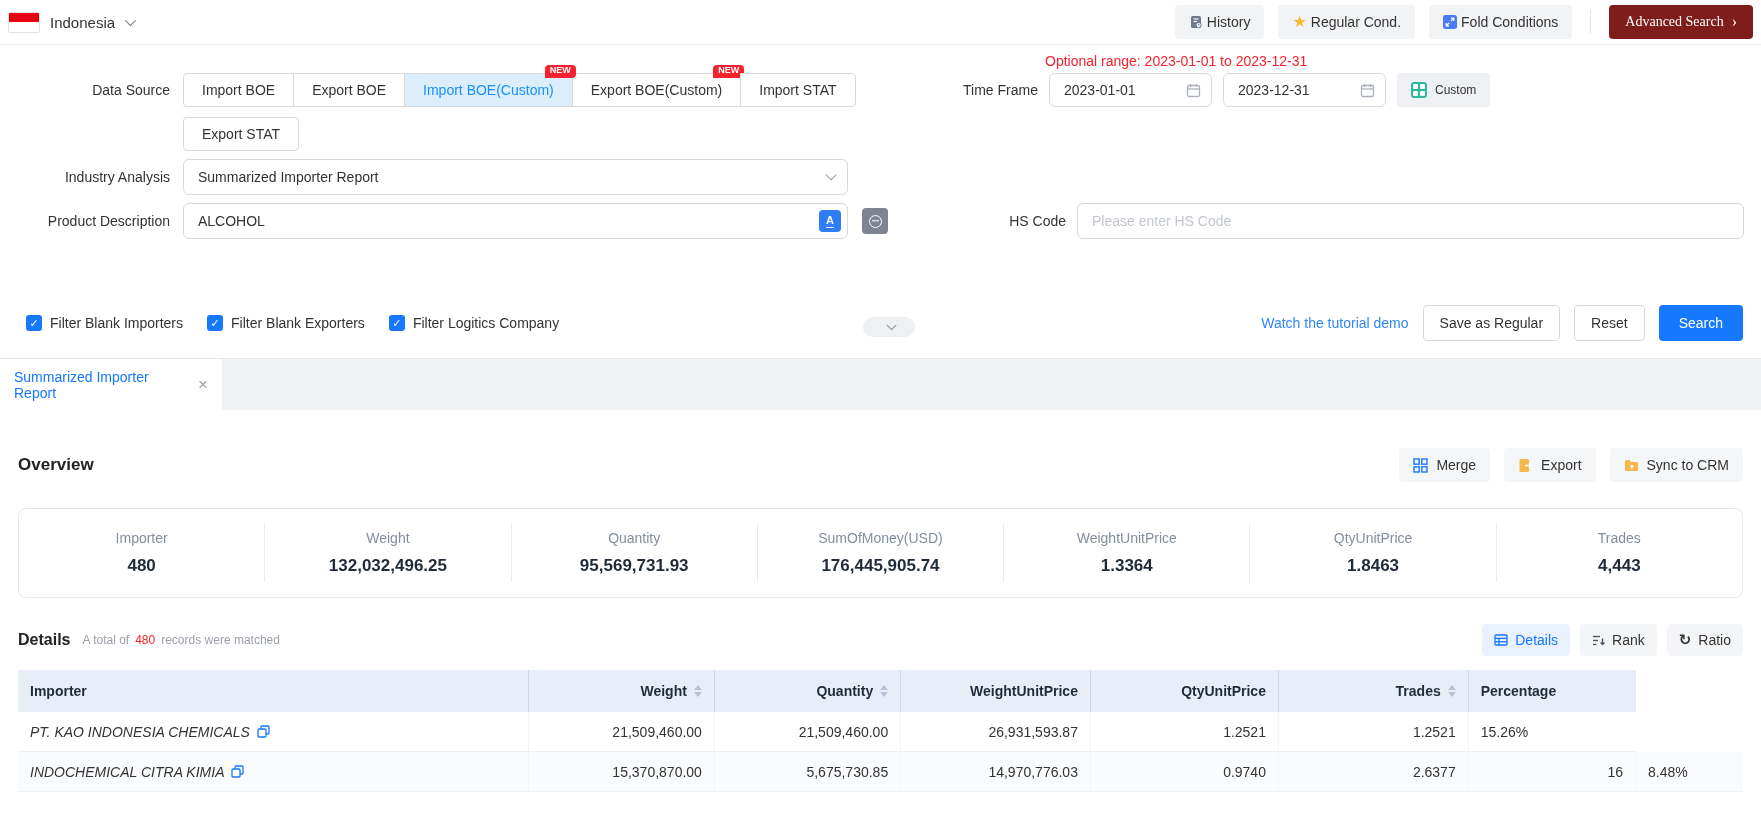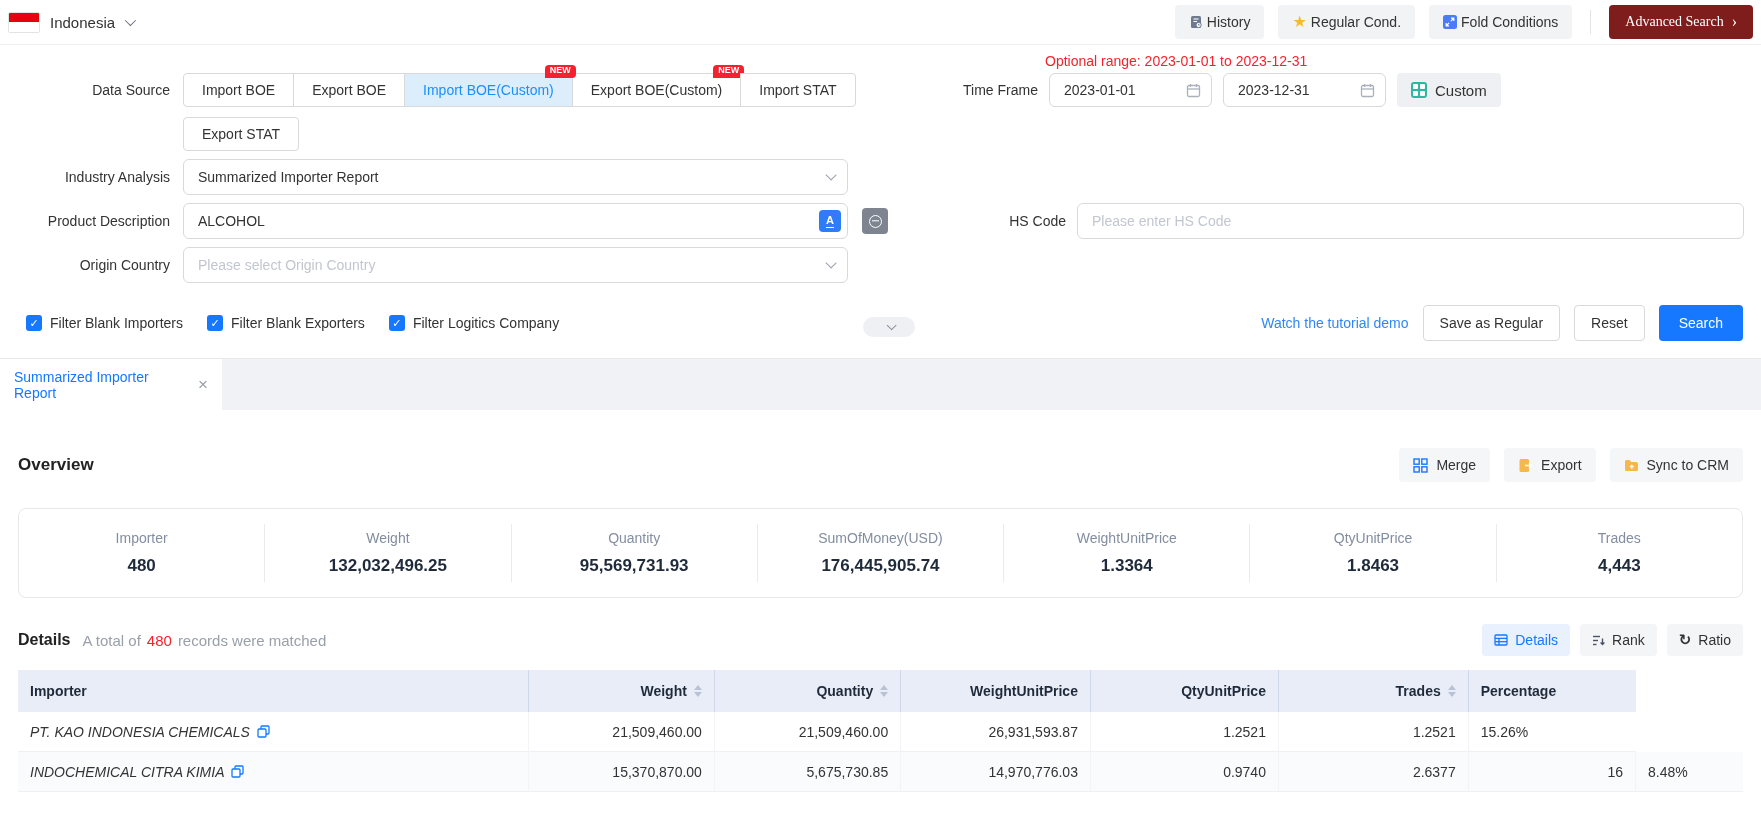--- a/index.html
+++ b/index.html
@@ -66,21 +66,21 @@
   .circle-line::after { content:""; position:absolute; left:2px; right:2px; top:50%; height:1.4px;
     background:#fff; transform:translateY(-50%); }
 
   .optional-range { position:absolute; top:8px; left:1045px; color:#f5222d; font-size:14px; }
   .r-timeframe { position:absolute; top:28px; left:860px; display:flex; align-items:center; }
   .tf-label { width:178px; text-align:right; padding-right:0; color:#333; flex:none; }
   .date-box { width:163px; height:34px; border:1px solid #d9d9d9; border-radius:6px; margin-left:11px;
     display:flex; align-items:center; padding:0 10px 0 14px; cursor:pointer; background:#fff; }
   .date-box .dval { flex:1; color:#333; }
   .custom-btn { height:34px; margin-left:11px; background:#eef0f3; border:none; border-radius:4px;
-    padding:0 14px; display:flex; align-items:center; gap:8px; font-size:15px; color:#333; cursor:pointer;
+    padding:0 14px; display:flex; align-items:center; gap:8px; font-size:12px; color:#333; cursor:pointer;
     font-family:"Liberation Sans", sans-serif; }
   .custom-ic { width:16px; height:16px; background:#2cb9a0; border-radius:3px; display:grid;
     grid-template-columns:5px 5px; grid-template-rows:5px 5px; gap:2px; place-content:center; }
   .custom-ic span { background:#fff; border-radius:1px; }
 
   .r-hscode { position:absolute; top:158px; left:888px; display:flex; align-items:center; }
   .hs-input { width:667px; margin-left:11px; }
 
   .r-filters { position:absolute; top:270px; left:26px; display:flex; align-items:center; gap:24px; }
   .cb-item { display:flex; align-items:center; gap:8px; cursor:pointer; }
@@ -114,21 +114,21 @@
 
   .stats-card { margin:24px 18px 0; height:90px; border:1px solid #e6e8eb; border-radius:8px;
     display:flex; align-items:center; background:#fff; }
   .stat { flex:1; text-align:center; border-left:1px solid #e9ebee; padding:6px 0; }
   .stat:first-child { border-left:none; }
   .stat .slabel { font-size:14px; color:#828ea0; margin-bottom:10px; }
   .stat .svalue { font-size:17px; font-weight:bold; color:#1f2a3a; }
 
   .details-row { margin-top:26px; height:32px; padding:0 18px; display:flex; align-items:center; }
   .details-heading { font-size:16px; font-weight:bold; color:#222; margin-right:12px; }
-  .match-text { font-size:15px; color:#9aa0a8; }
+  .match-text { font-size:12px; color:#9aa0a8; }
   .match-count { color:#f5222d; margin:0 6px; }
   .view-btns { margin-left:auto; display:flex; gap:10px; }
   .view-btn { height:32px; border:none; border-radius:4px; padding:0 12px; display:flex; align-items:center;
     gap:7px; font-size:14px; cursor:pointer; background:#f4f5f7; color:#333; font-family:"Liberation Sans", sans-serif; }
   .view-btn.active { background:#e8f1fd; color:#1677ff; }
   .ratio-glyph { font-family:"DejaVu Sans", sans-serif; font-size:15px; font-weight:bold; color:#333; line-height:1; }
 
   
   .table { margin:14px 18px 0; }
   .tgrid { display:grid; grid-template-columns:29.6% 10.8% 10.8% 11% 10.9% 11% 9.7% 6.2%; }
@@ -279,27 +279,20 @@
       <span class="match-btn">
           <span class="circle-line"></span>
         </span>
     </div>
 
     <div class="r-hscode">
       <span class="tf-label">HS Code</span>
       <input class="txt-input hs-input" placeholder="Please enter HS Code" style="">
     </div>
 
-    <div class="frow r-origin">
-      <span class="flabel">Origin Country</span>
-      <div class="select">
-        <span class="ph">Please select Origin Country</span>
-        <span class="sel-chev"></span>
-      </div>
-    </div>
 
     <div class="r-filters">
       <span class="cb-item">
         <span class="cb-box">✓</span>
         <span>Filter Blank Importers</span>
       </span>
       <span class="cb-item">
         <span class="cb-box">✓</span>
         <span>Filter Blank Exporters</span>
       </span>

